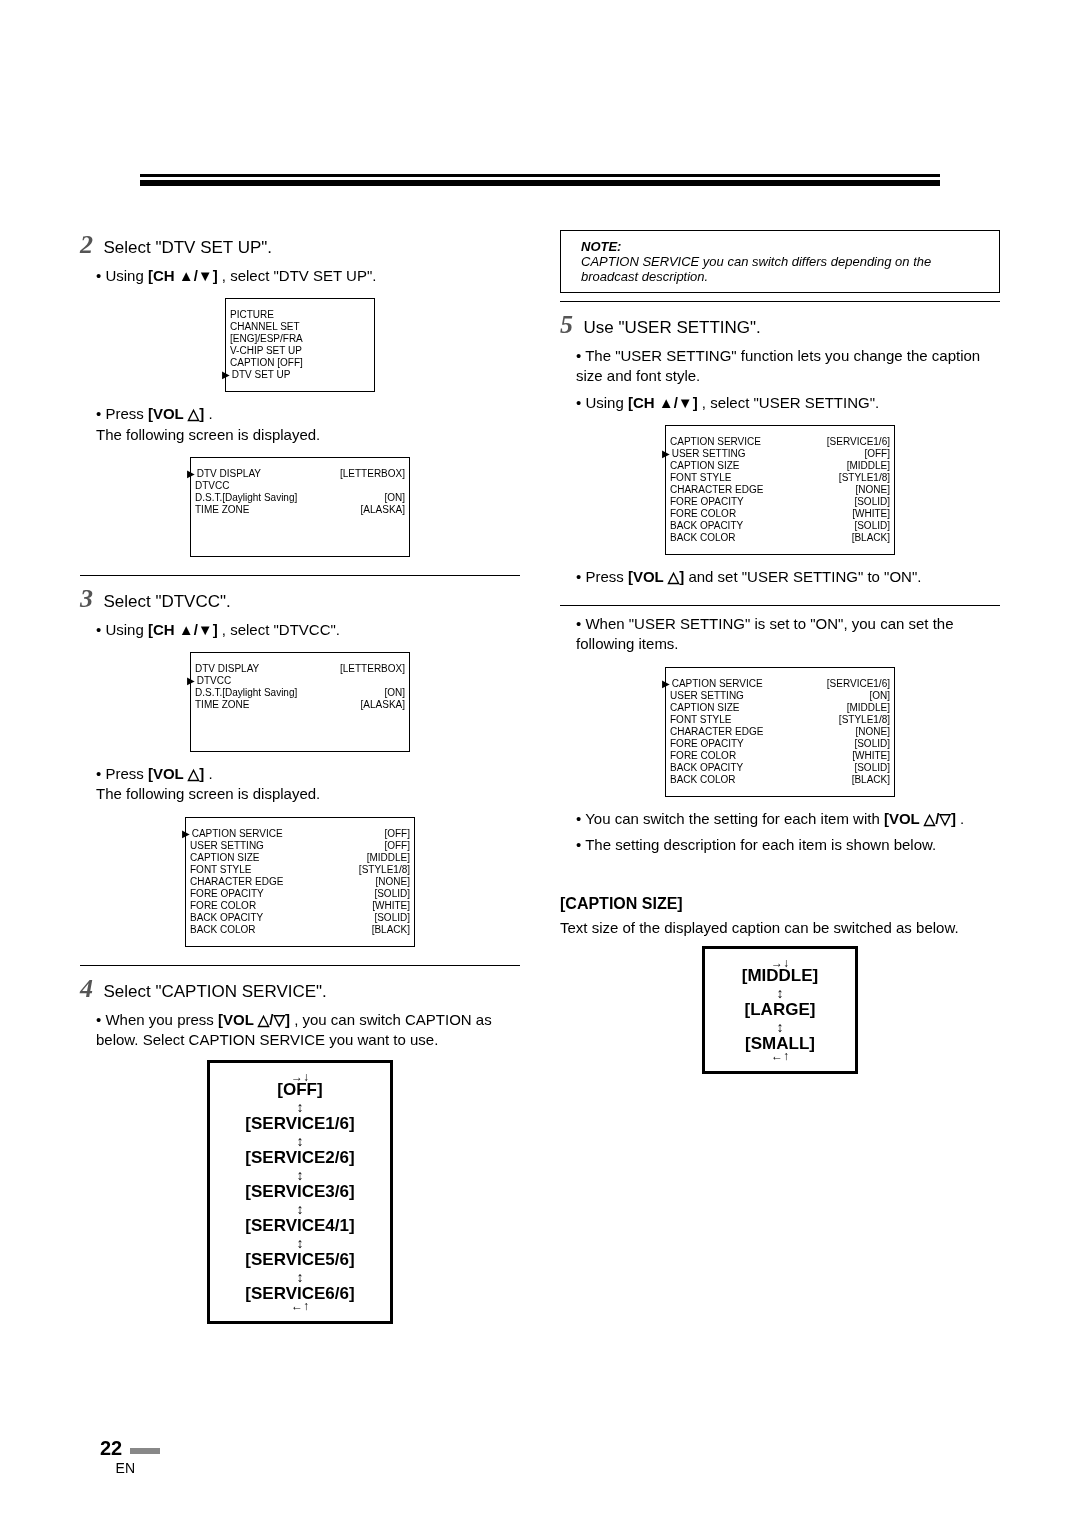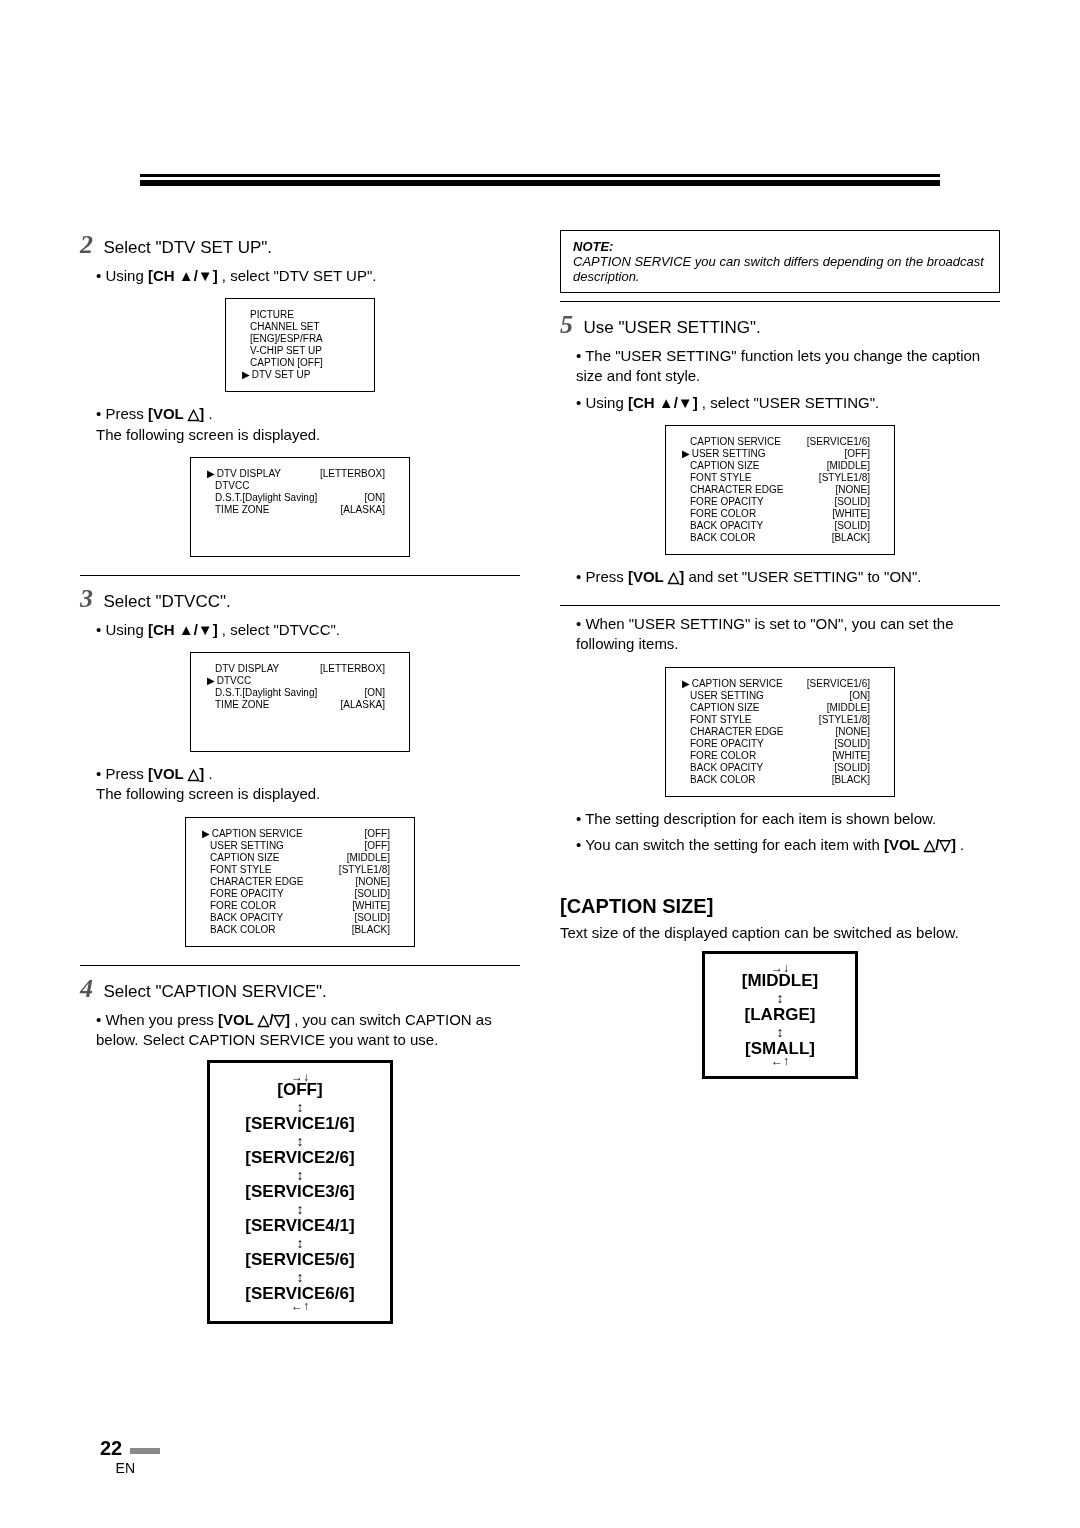--- a/index.html
+++ b/index.html
@@ -6,32 +6,32 @@
 .page{width:1080px;height:1528px;box-sizing:border-box;padding:60px 80px 40px;position:relative}
 .topbar{position:absolute;top:180px;left:140px;right:140px;height:6px;background:#000}
 .topbar:before{content:"";position:absolute;top:-6px;left:0;right:0;height:3px;background:#000}
 .cols{display:flex;gap:40px;margin-top:170px}
 .col{flex:1;min-width:0}
 .step{margin-bottom:18px}
 .stepnum{font-size:26px;font-weight:bold;font-style:italic;font-family:Georgia,serif;color:#555;margin-right:6px}
 .steptitle{font-size:17px}
 .bul{margin:6px 0 6px 16px;font-size:15px;line-height:1.35}
 .bul:before{content:"\2022  ";}
-.osd{border:1px solid #000;margin:12px auto 12px;width:220px;font-size:10px;line-height:1.2;padding:10px 24px;box-sizing:border-box}
+.osd{border:1px solid #000;margin:12px auto 12px;width:220px;font-size:10px;line-height:1.2;padding:10px 4px;box-sizing:border-box}
 .osd .row{display:flex;white-space:nowrap}
 .osd .k{flex:1}
 .osd .pt{margin-left:-8px;margin-right:2px}
 .hr{border-top:1px solid #000;margin:8px 0}
-.note{border:1px solid #000;padding:8px 12px;font-size:13px}
+.note{border:1px solid #000;padding:8px 20px;font-size:13px}
 .note b{font-style:italic;font-weight:bold}
 .note .nt{font-style:italic}
 .flowbox{border:3px solid #000;width:180px;margin:10px auto;padding:12px 0;text-align:center;font-size:17px;font-weight:bold}
 .flowbox .ud{font-size:14px;line-height:1}
 .flowbox .end{line-height:0.4;font-size:12px}
-.h4{font-weight:bold;font-size:20px;margin:40px 0 6px}
+.h4{font-weight:bold;font-size:16px;margin:40px 0 6px}
 .pg{position:absolute;bottom:52px;left:100px;font-size:14px}
 .pg .n{font-size:20px;font-weight:bold}
 .pg .bar{display:inline-block;width:30px;height:6px;background:#888;vertical-align:middle;margin-left:4px}
 .b{font-weight:bold}
 .tri{font-family:inherit}
 </style>
 </head>
 <body>
 
 <div class="page">
@@ -310,26 +310,26 @@
             </div>
           <div class="row">
               <span class="k">BACK OPACITY</span>
               <span>[SOLID]</span>
             </div>
           <div class="row">
               <span class="k">BACK COLOR</span>
               <span>[BLACK]</span>
             </div>
         </div>
-        <div class="bul">The setting description for each item is shown below.</div>
         <div class="bul">
           <span>You can switch the setting for each item with </span>
           <span class="b">[VOL △/▽]</span>
           <span>.</span>
         </div>
+        <div class="bul">The setting description for each item is shown below.</div>
       </div>
 
       <div class="h4">[CAPTION SIZE]</div>
       <div style="font-size:15px">Text size of the displayed caption can be switched as below.</div>
       <div class="flowbox" style="width:150px">
         <div class="end">→↓</div>
         <div>[MIDDLE]</div>
         <div class="ud">↕</div>
         <div>[LARGE]</div>
         <div class="ud">↕</div>

